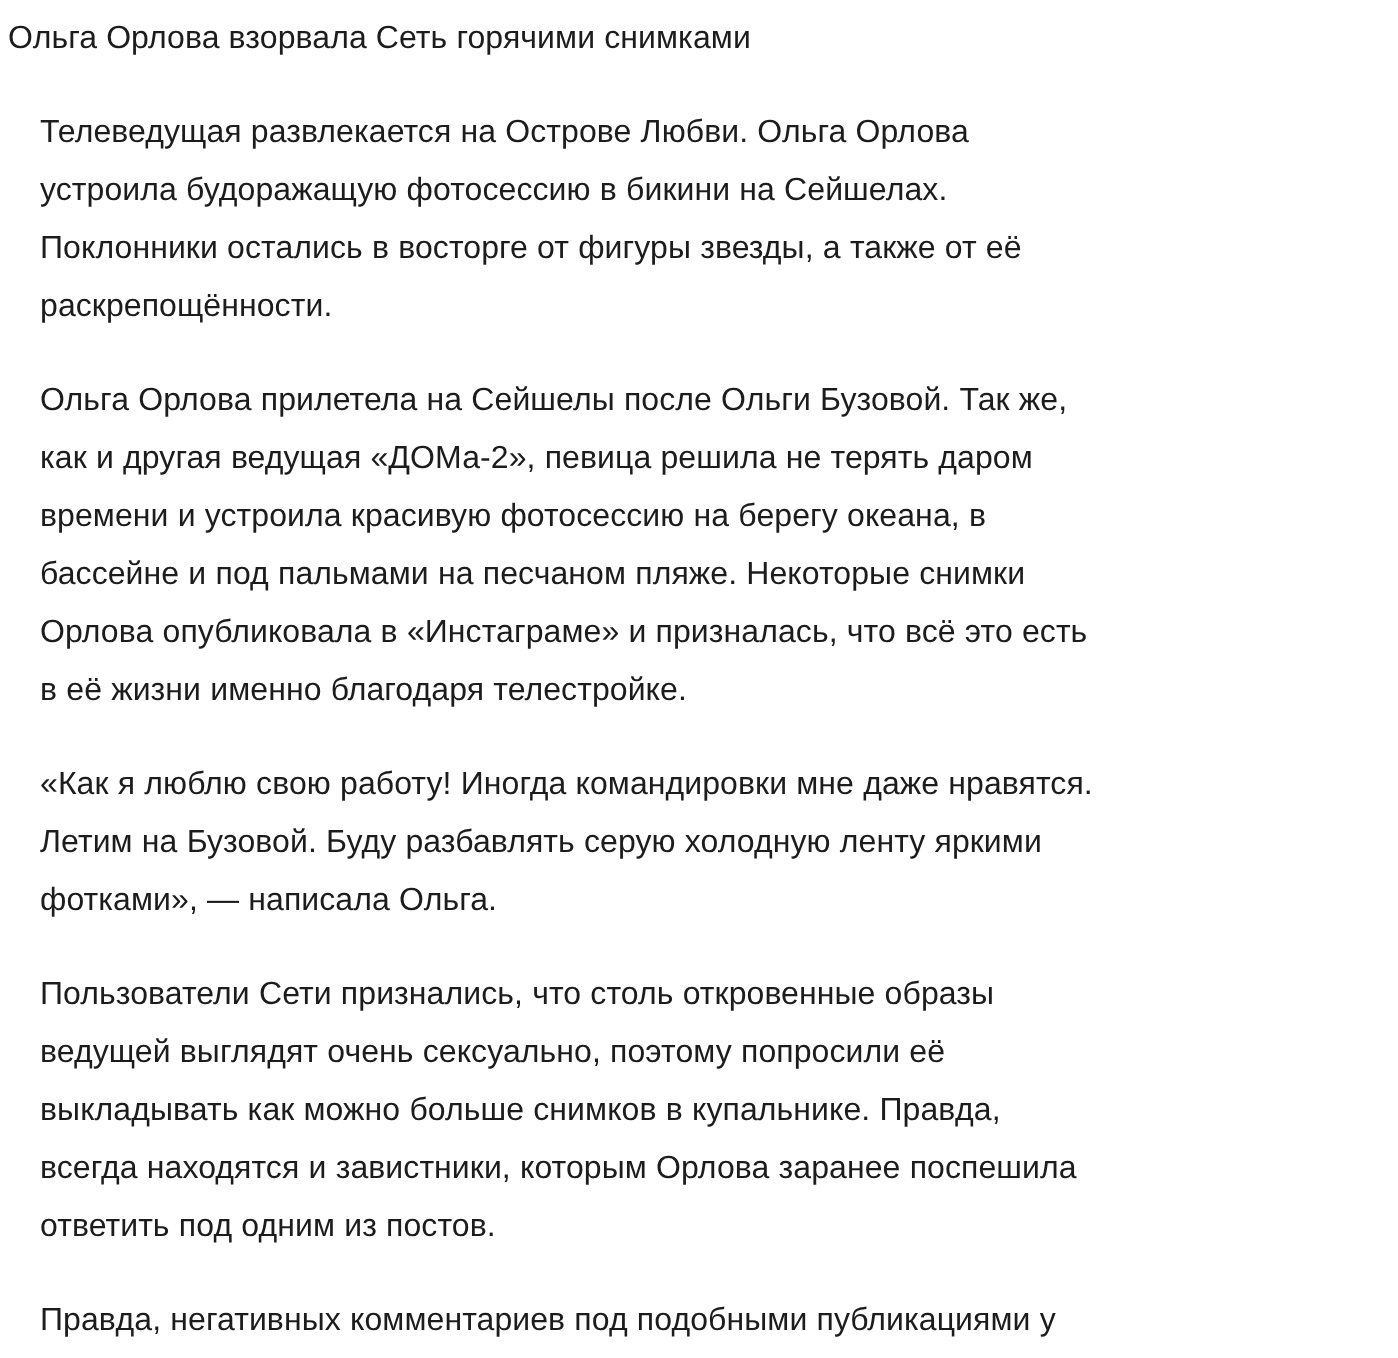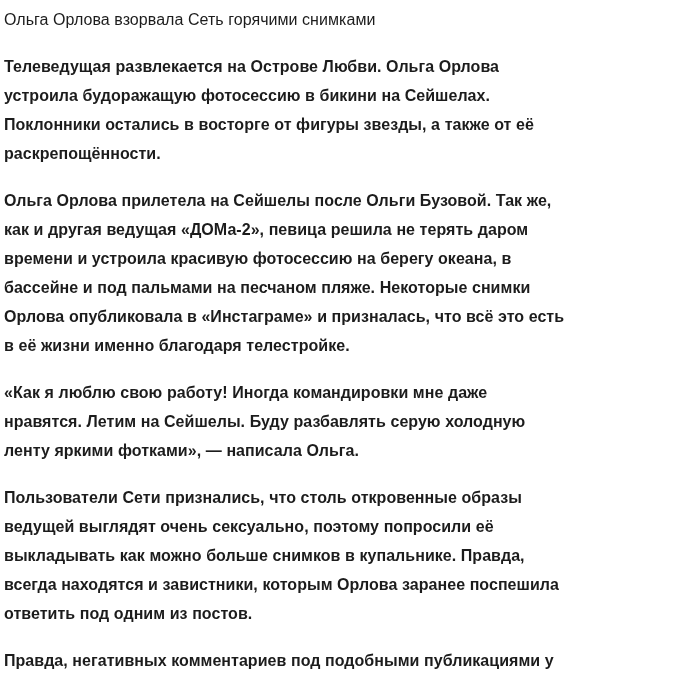--- a/index.html
+++ b/index.html
@@ -29,39 +29,38 @@
     letter-spacing: 0.05px;
     white-space: nowrap;
   }
   .article-body {
     margin: 0;
     padding: 0;
   }
   .paragraph {
     font-size: 16px;
     line-height: 29px;
-    margin: 0;
+    margin: 16px;
     letter-spacing: 0.04px;
     text-align: left;
     word-spacing: 0.1px;
-    font-weight: bold;
   }
   .paragraph.first-paragraph {
     margin-top: 18px;
   }
   .paragraph + .paragraph {
     margin-top: 18px;
   }
 </style>
 </head>
 <body>
 
 <article class="article">
   <h1 class="article-title">Ольга Орлова взорвала Сеть горячими снимками</h1>
 
   <div class="article-body">
     <p class="paragraph first-paragraph">Телеведущая развлекается на Острове Любви. Ольга Орлова устроила будоражащую фотосессию в бикини на Сейшелах. Поклонники остались в восторге от фигуры звезды, а также от её раскрепощённости.</p>
     <p class="paragraph">Ольга Орлова прилетела на Сейшелы после Ольги Бузовой. Так же, как и другая ведущая «ДОМа-2», певица решила не терять даром времени и устроила красивую фотосессию на берегу океана, в бассейне и под пальмами на песчаном пляже. Некоторые снимки Орлова опубликовала в «Инстаграме» и призналась, что всё это есть в её жизни именно благодаря телестройке.</p>
-    <p class="paragraph">«Как я люблю свою работу! Иногда командировки мне даже нравятся. Летим на Сейшелы. Буду разбавлять серую холодную ленту яркими фотками», — написала Ольга.</p>
+    <p class="paragraph">«Как я люблю свою работу! Иногда командировки мне даже нравятся. Летим на Бузовой. Буду разбавлять серую холодную ленту яркими фотками», — написала Ольга.</p>
     <p class="paragraph">Пользователи Сети признались, что столь откровенные образы ведущей выглядят очень сексуально, поэтому попросили её выкладывать как можно больше снимков в купальнике. Правда, всегда находятся и завистники, которым Орлова заранее поспешила ответить под одним из постов.</p>
     <p class="paragraph">Правда, негативных комментариев под подобными публикациями у знаменитости не так уж и много: обычно подписчики восхищаются подтянутой фигурой Ольги.</p>
   </div>
 </article>
 
 </body></html>

